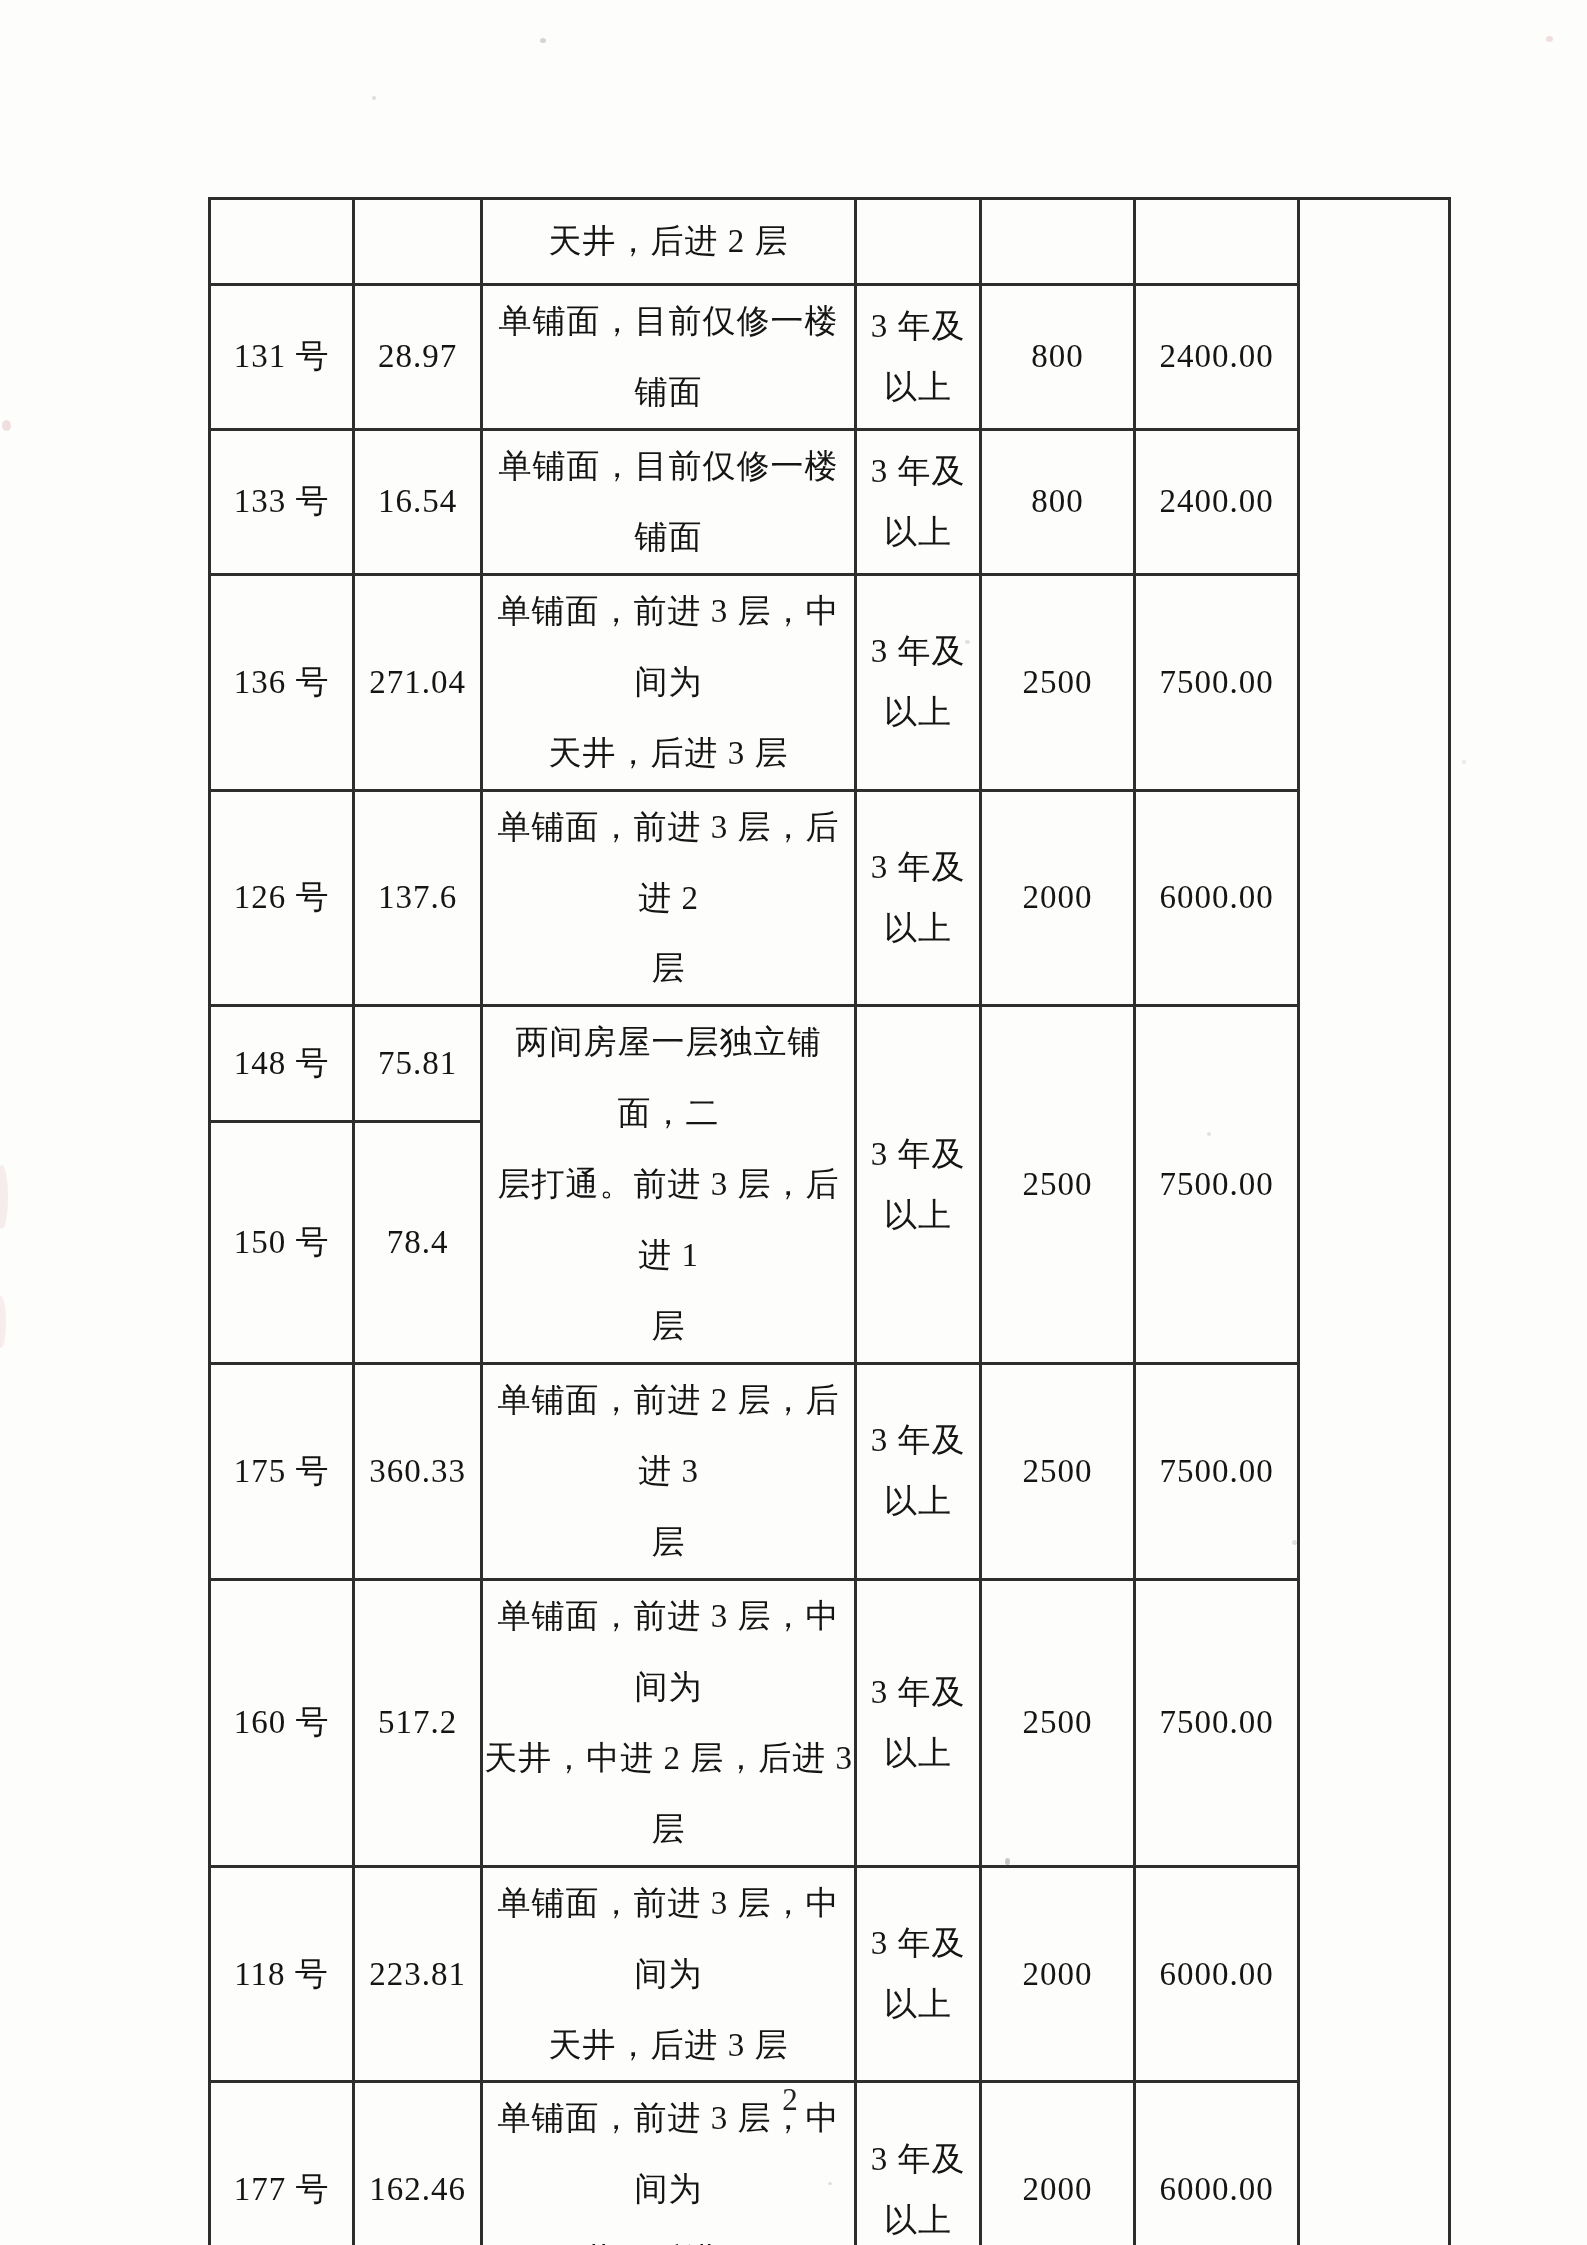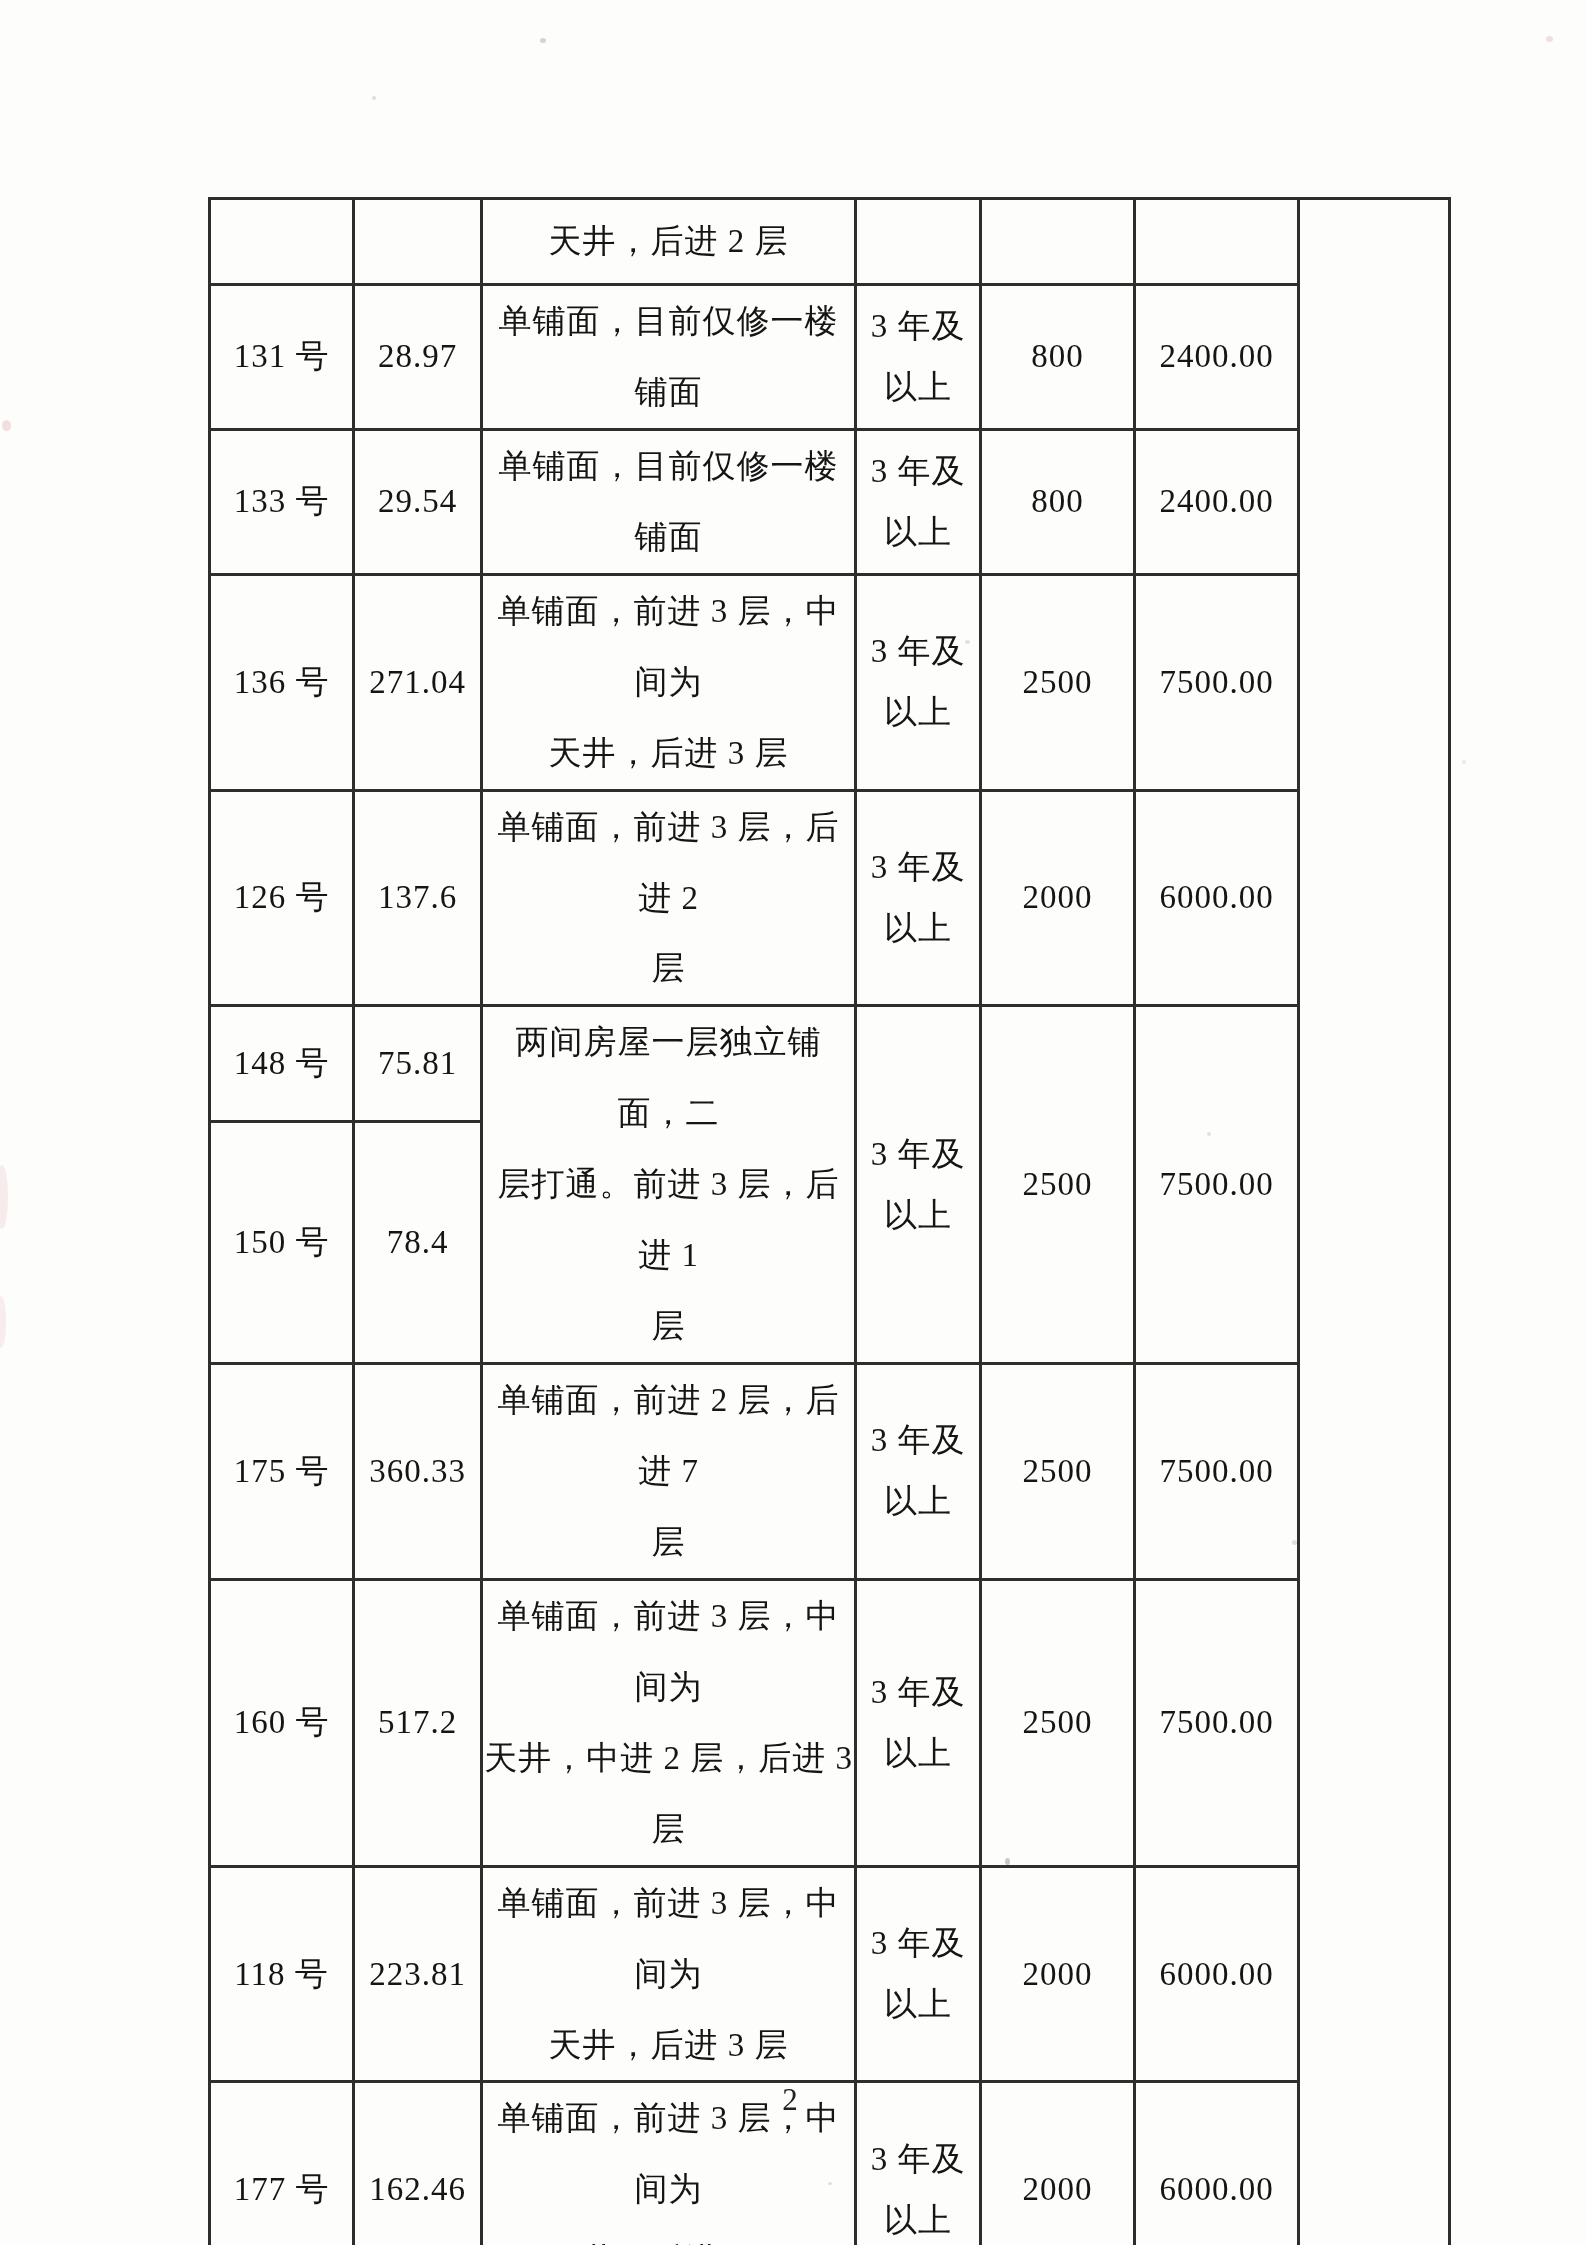--- a/index.html
+++ b/index.html
@@ -74,21 +74,21 @@
       <td class="c-term">
             <div>3 年及</div>
             <div>以上</div>
           </td>
       <td class="c-price">800</td>
       <td class="c-total">2400.00</td>
     </tr>
 
     <tr style="height:132px">
       <td class="c-no">133 号</td>
-      <td class="c-area">29.54</td>
+      <td class="c-area">16.54</td>
       <td class="c-desc">
             <div>单铺面，目前仅修一楼铺面</div>
           </td>
       <td class="c-term">
             <div>3 年及</div>
             <div>以上</div>
           </td>
       <td class="c-price">800</td>
       <td class="c-total">2400.00</td>
     </tr>
@@ -140,21 +140,21 @@
     </tr>
     <tr style="height:129px">
       <td class="c-no">150 号</td>
       <td class="c-area">78.4</td>
     </tr>
 
     <tr style="height:136px">
       <td class="c-no">175 号</td>
       <td class="c-area">360.33</td>
       <td class="c-desc">
-            <div>单铺面，前进 2 层，后进 7</div>
+            <div>单铺面，前进 2 层，后进 3</div>
             <div>层</div>
           </td>
       <td class="c-term">
             <div>3 年及</div>
             <div>以上</div>
           </td>
       <td class="c-price">2500</td>
       <td class="c-total">7500.00</td>
     </tr>
 

